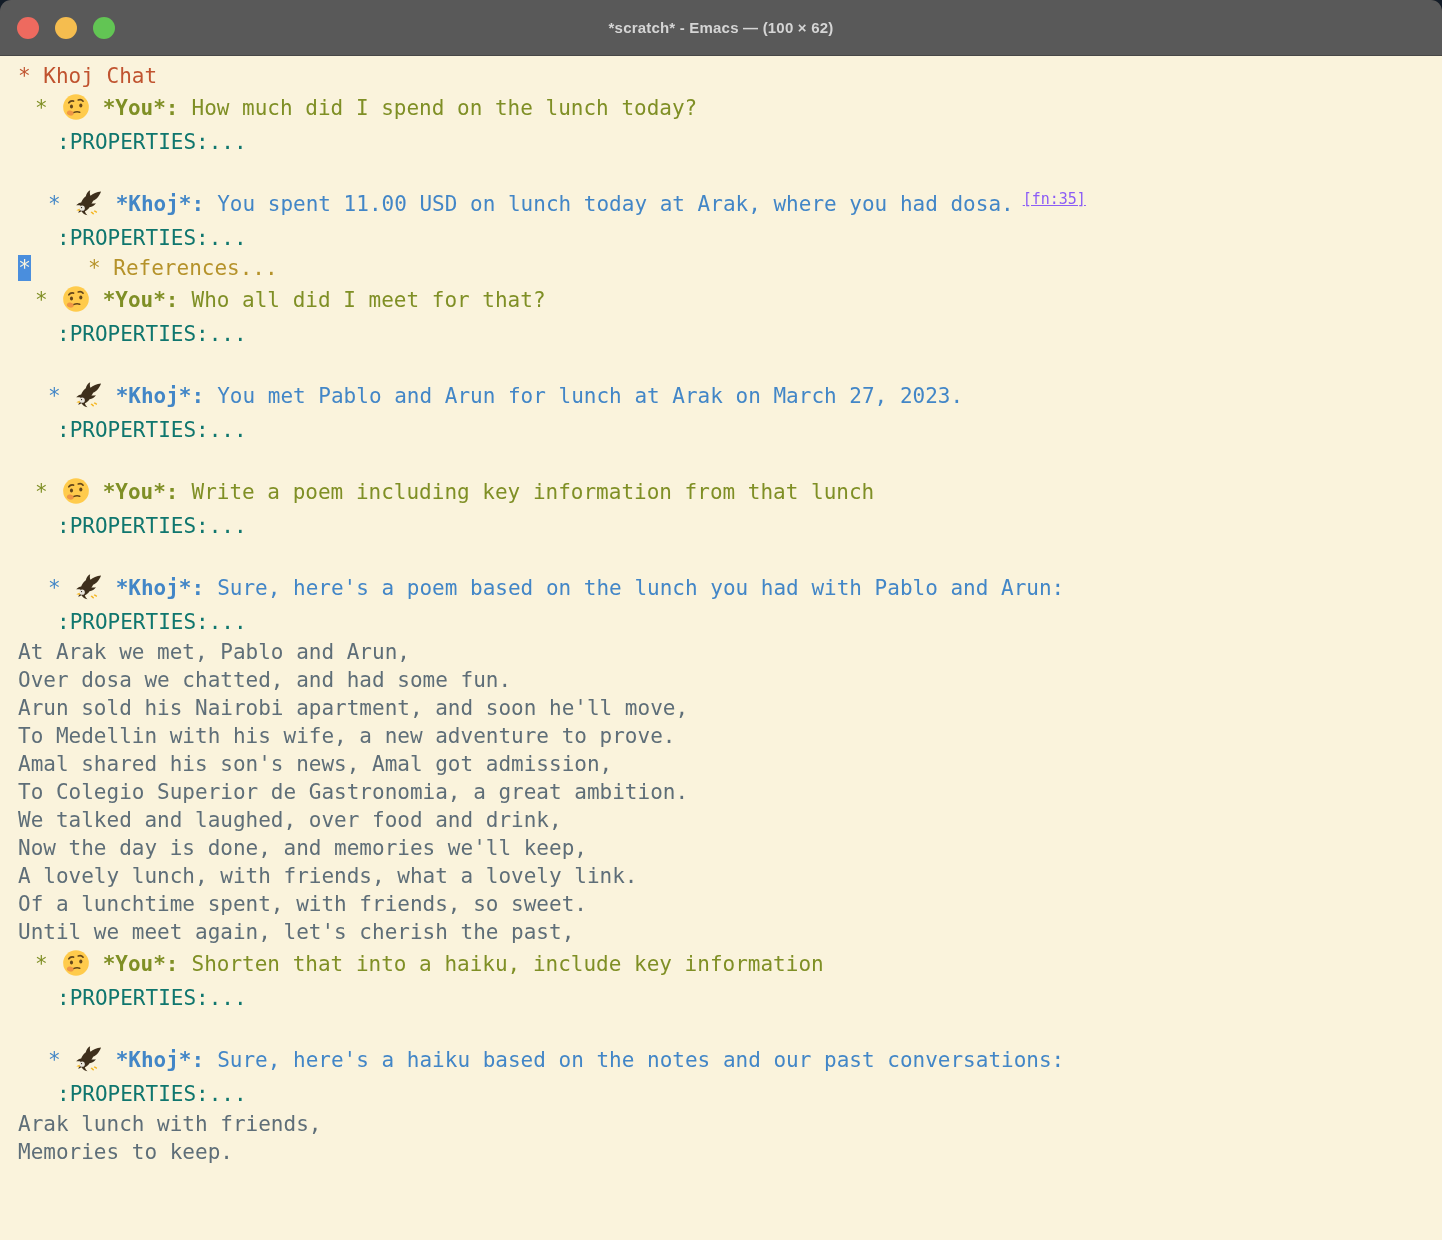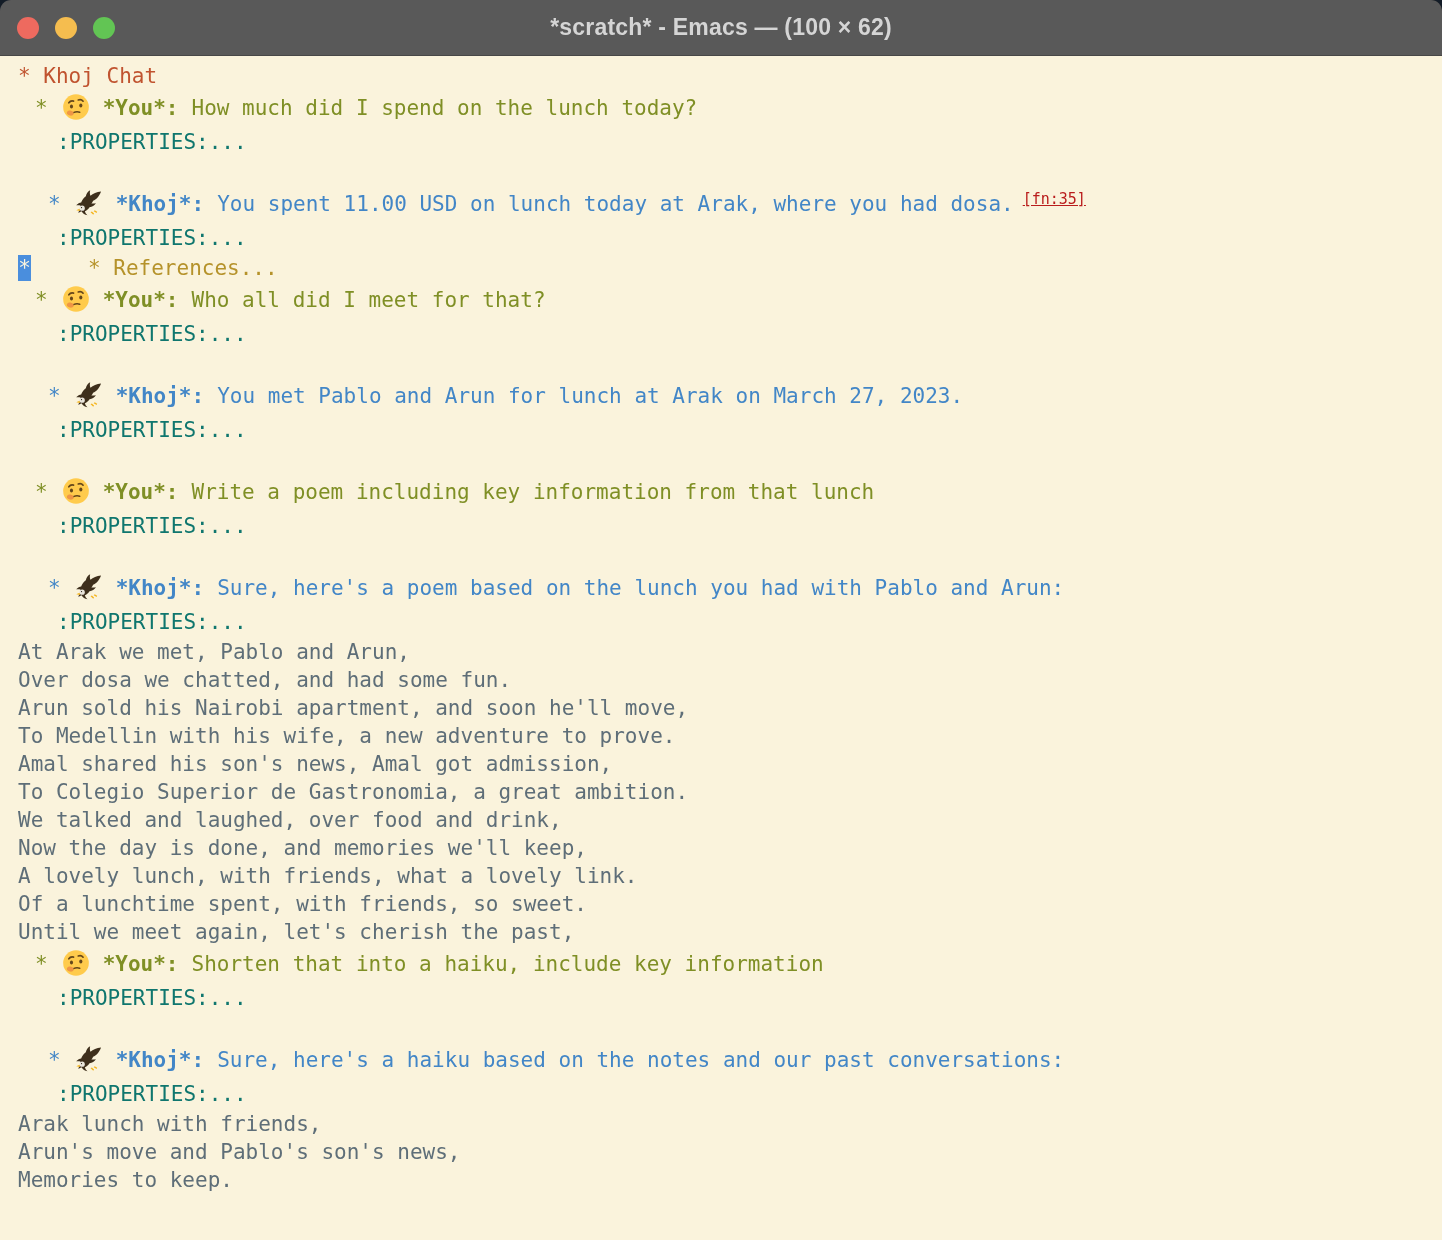--- a/index.html
+++ b/index.html
@@ -14,21 +14,21 @@
   
   .titlebar{
     height:55px;background:#595959;border-bottom:1px solid #474747;
     position:relative;display:flex;align-items:center;
   }
   .lights{display:flex;gap:16px;padding-left:17px;}
   .light{width:22px;height:22px;border-radius:50%;cursor:default;}
   .titletext{
     position:absolute;left:0;right:0;text-align:center;
     font-family:"Liberation Sans","DejaVu Sans",sans-serif;
-    font-weight:bold;font-size:23px;color:#d5d5d5;letter-spacing:.2px;
+    font-weight:bold;font-size:15px;color:#d5d5d5;letter-spacing:.2px;
   }
   
   .buffer{
     height:1185px;background:#faf3dc;
     padding:6px 0 0 18px;box-sizing:border-box;
     font-size:21px;overflow:hidden;
   }
   .line{white-space:pre;height:28px;line-height:28px;}
   .line.you,.line.khoj{height:36px;line-height:36px;}
   .line.props{height:32px;line-height:32px;padding-left:39px;}
@@ -46,21 +46,21 @@
     margin:0 13px 0 14px;vertical-align:middle;position:relative;top:-2px;
   }
   .icon svg{display:block;}
   .cursor{
     display:inline-block;width:13px;height:26px;line-height:26px;
     background:#4a8edd;color:#fbf4de;text-align:center;vertical-align:middle;
     position:relative;top:-1px;
   }
   .cursorline .refs{color:#b5922a;margin-left:57px;}
   .footnote{
-    color:#b91c1c;font-size:15px;text-decoration:underline;
+    color:#8b5cf6;font-size:15px;text-decoration:underline;
     position:relative;top:-7px;margin-left:9px;cursor:pointer;
   }
 </style>
 </head>
 <body>
 
 <div class="window">
   <div class="titlebar">
     <div class="lights">
       <span class="light" style="background: rgb(238, 106, 95);"></span>
@@ -154,16 +154,15 @@
       <div class="line blank"></div>
       <div class="line khoj"><span class="star">*</span><span class="icon"><svg viewBox="0 0 36 36" width="28" height="28">
             <path d="M33.5 3.2c-5.7.6-10.4 2.6-13.6 5.6-1-2.4-1-4.9-.4-7.3-3 1.6-5 4.5-5.6 7.9-2.7 2.1-4.8 4.8-6 7.9-1.9.2-4.4 1.3-6.4 3.7 2.2-.4 4.1-.2 5.5.3-.3 1.5-.3 3-.1 4.4-1.2 1.1-2.2 3-2.5 5.2 1.3-1.2 2.7-2 4-2.3 1.6 2.8 4.3 4.7 7.6 5.2-1.7-1.6-2.8-3.3-3.3-5l.2-.1c2.4-1.2 4.4-3 5.8-5.2 3.4-.7 6.3-2.6 8.2-5.3-2.1.6-4.1.7-5.8.4.9-1.1 1.7-2.3 2.2-3.6 3.9-1.5 7.4-4.9 10.2-11.8z" fill="#3e2f1c"></path>
             <circle cx="9.2" cy="24.6" r="3.4" fill="#e9e5db"></circle>
             <path d="M5.9 25.4l-4.3 1.8 4.8 1.2z" fill="#f4b51f"></path>
             <circle cx="8.4" cy="23.8" r=".8" fill="#23180c"></circle>
             <path d="M20 30l3.5 3 1-1.5-2.8-2.6zM24 28.5l3.8 2.3.7-1.6-3.1-2z" fill="#f4b51f"></path>
           </svg></span><span class="speaker">*Khoj*:</span><span class="msg">Sure, here's a haiku based on the notes and our past conversations:</span></div>
       <div class="line props"><span>:PROPERTIES:...</span></div>
       <div class="line plain"><span>Arak lunch with friends,</span></div>
-      <div class="line plain"><span>Arun's move and Pablo's son's news,</span></div>
       <div class="line plain"><span>Memories to keep.</span></div>
     </div>
 </div>
 
 </body></html>

